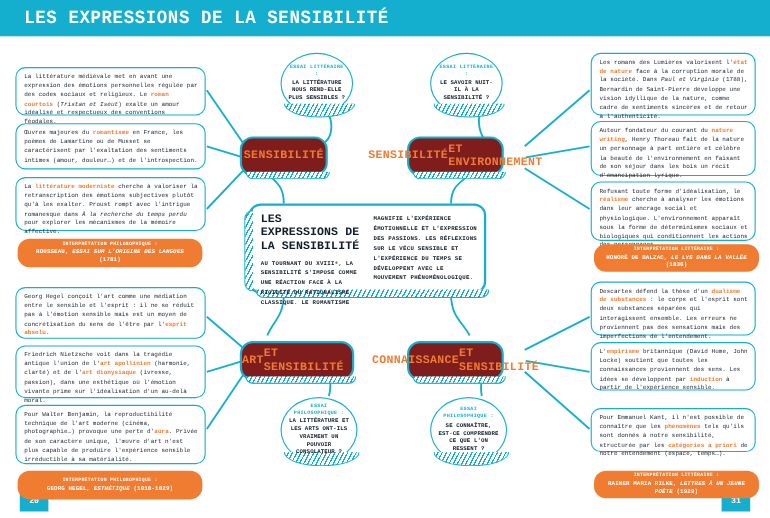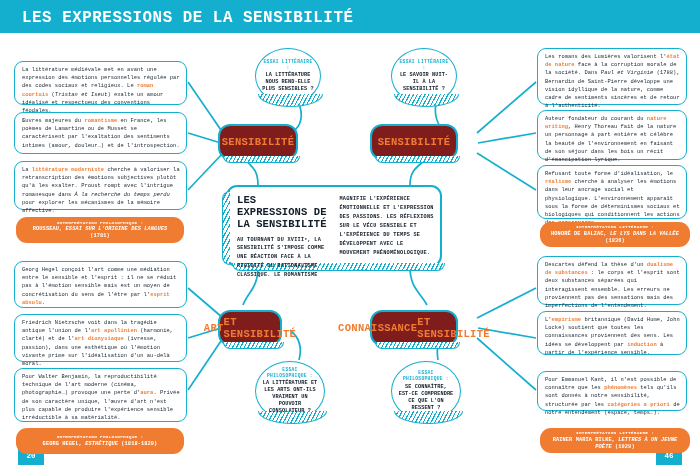--- a/index.html
+++ b/index.html
@@ -284,23 +284,24 @@
   </div>
 
   <div class="branch" style="left:218px; top:124px; width:80px; height:36px;">
     <div class="shadow"></div>
     <span>SENSIBILITÉ</span>
   </div>
 
   <div class="branch" style="left:370px; top:124px; width:88px; height:36px;">
     <div class="shadow"></div>
     <span>SENSIBILITÉ</span>
-  </div>
-
-  <div class="branch" style="left:218px; top:310px; width:64px; height:36px;">
+    <span>ET ENVIRONNEMENT</span>
+  </div>
+
+  <div class="branch" style="left:218px; top:310px; width:104px; height:36px;">
     <div class="shadow"></div>
     <span>ART</span>
     <span>ET SENSIBILITÉ</span>
   </div>
 
   <div class="branch" style="left:370px; top:310px; width:88px; height:36px;">
     <div class="shadow"></div>
     <span>CONNAISSANCE</span>
     <span>ET SENSIBILITÉ</span>
   </div>
@@ -367,15 +368,15 @@
     <div class="lab">INTERPRÉTATION LITTÉRAIRE :</div>
     <div class="ref">HONORÉ DE BALZAC, <span class="it">LE LYS DANS LA VALLÉE</span> (1836)</div>
   </div>
 
   <div class="interp" style="left:540px; top:428px; width:150px; height:25px;">
     <div class="lab">INTERPRÉTATION LITTÉRAIRE :</div>
     <div class="ref">RAINER MARIA RILKE, <span class="it">LETTRES À UN JEUNE POÈTE</span> (1929)</div>
   </div>
 
   <div class="pagenum" id="pagenum-left">20</div>
-  <div class="pagenum" id="pagenum-right">46</div>
+  <div class="pagenum" id="pagenum-right">31</div>
 
 </div>
 
 </body></html>

